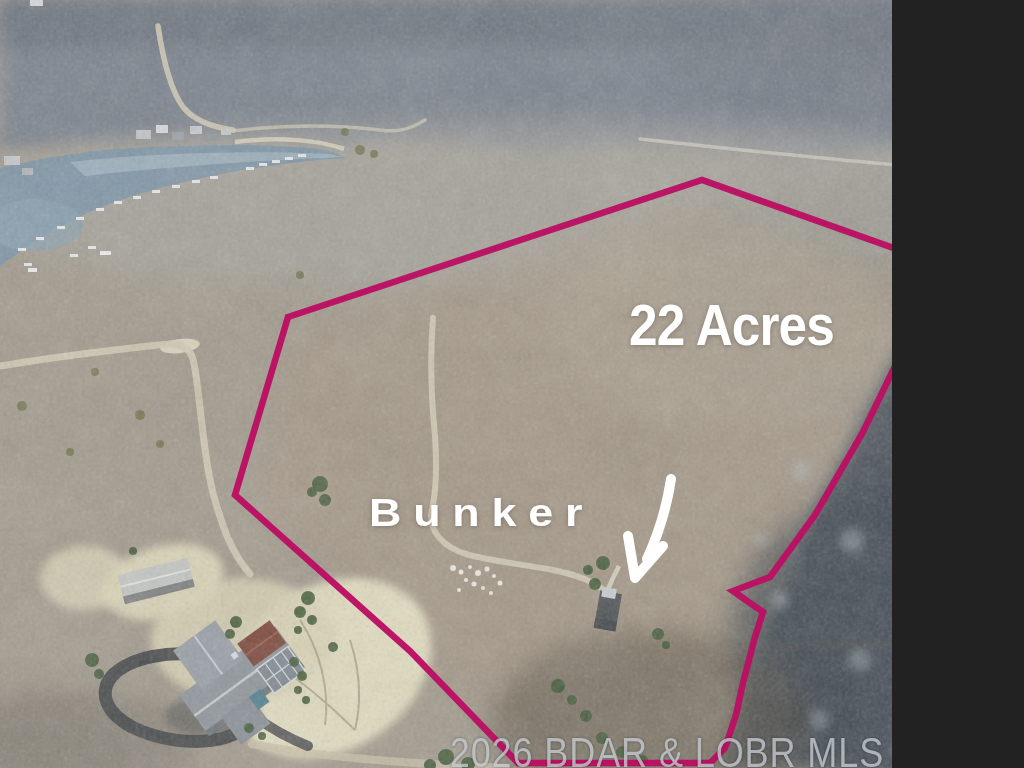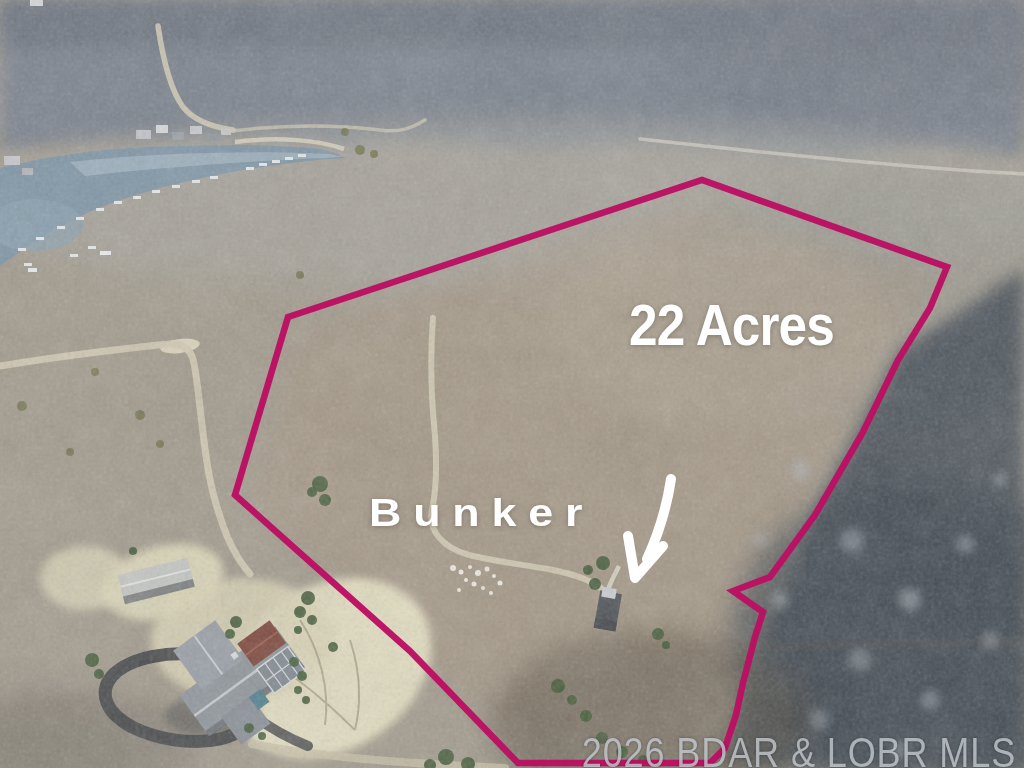--- a/index.html
+++ b/index.html
@@ -1,17 +1,17 @@
 <!DOCTYPE html>
 <html><head>
 <meta charset="utf-8">
 <style>
   html,body{margin:0;padding:0;background:#222;}
   .stage{
-    position:relative;width:1024px;height:768px;overflow:hidden;
+    position:relative;width:892px;height:768px;overflow:hidden;
     background:#a29a8c;
     font-family:"Liberation Sans","DejaVu Sans",sans-serif;
   }
   .stage svg{position:absolute;left:0;top:0;display:block;}
   .overlay{position:absolute;line-height:1;white-space:nowrap;margin:0;}
   .acres{
     left:629px;top:297px;font-size:57px;font-weight:bold;letter-spacing:-1px;
     transform:scaleX(.9);transform-origin:left top;
     text-shadow:0 1px 6px rgba(35,28,20,.30);
   }

